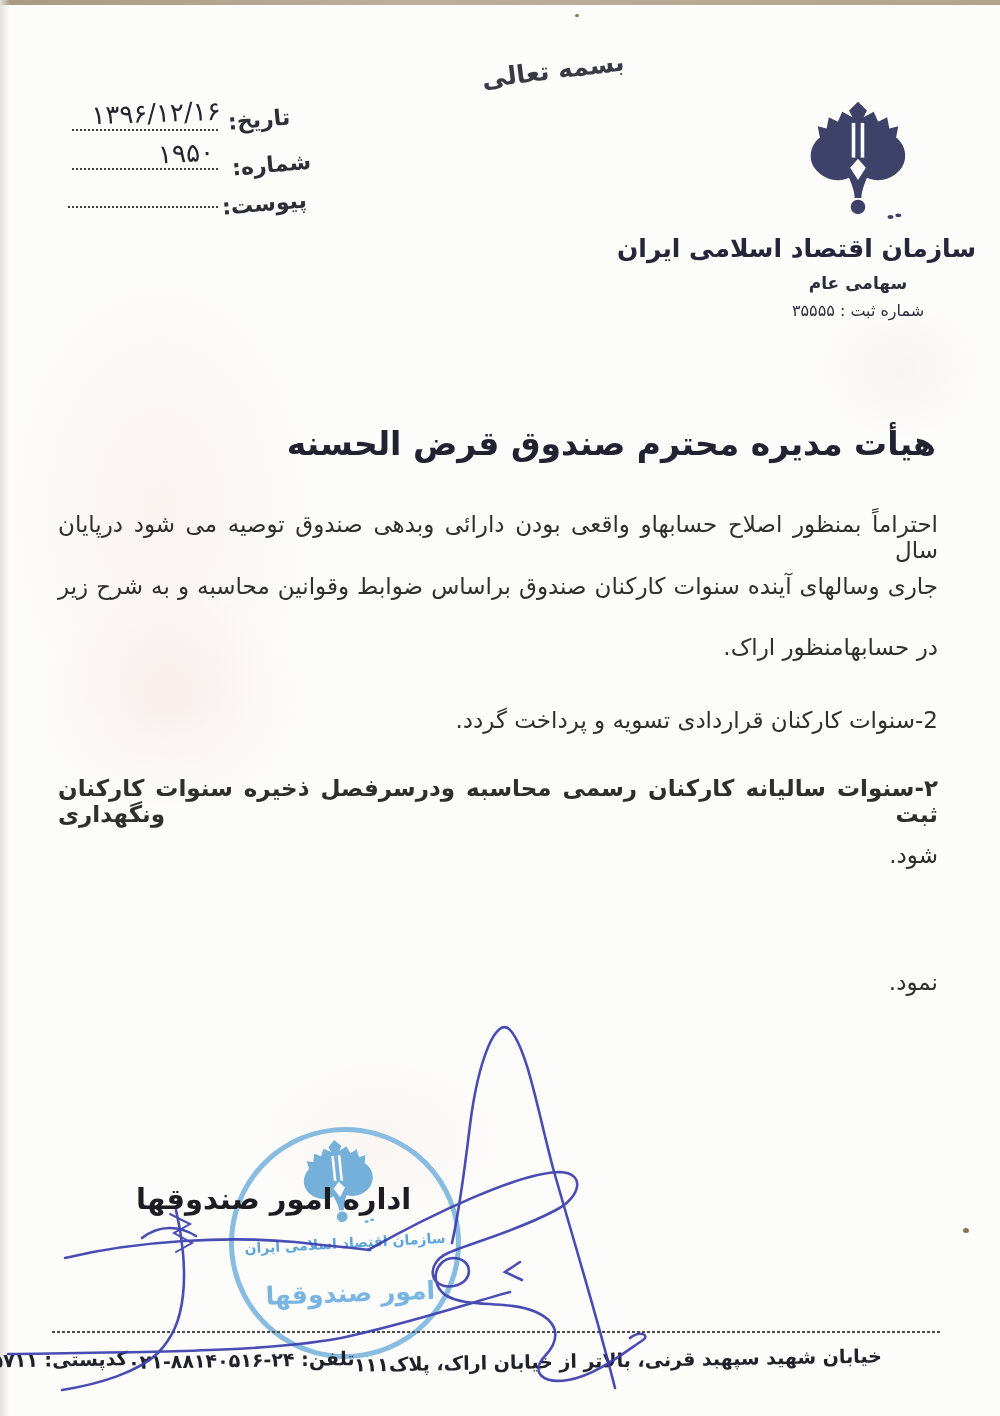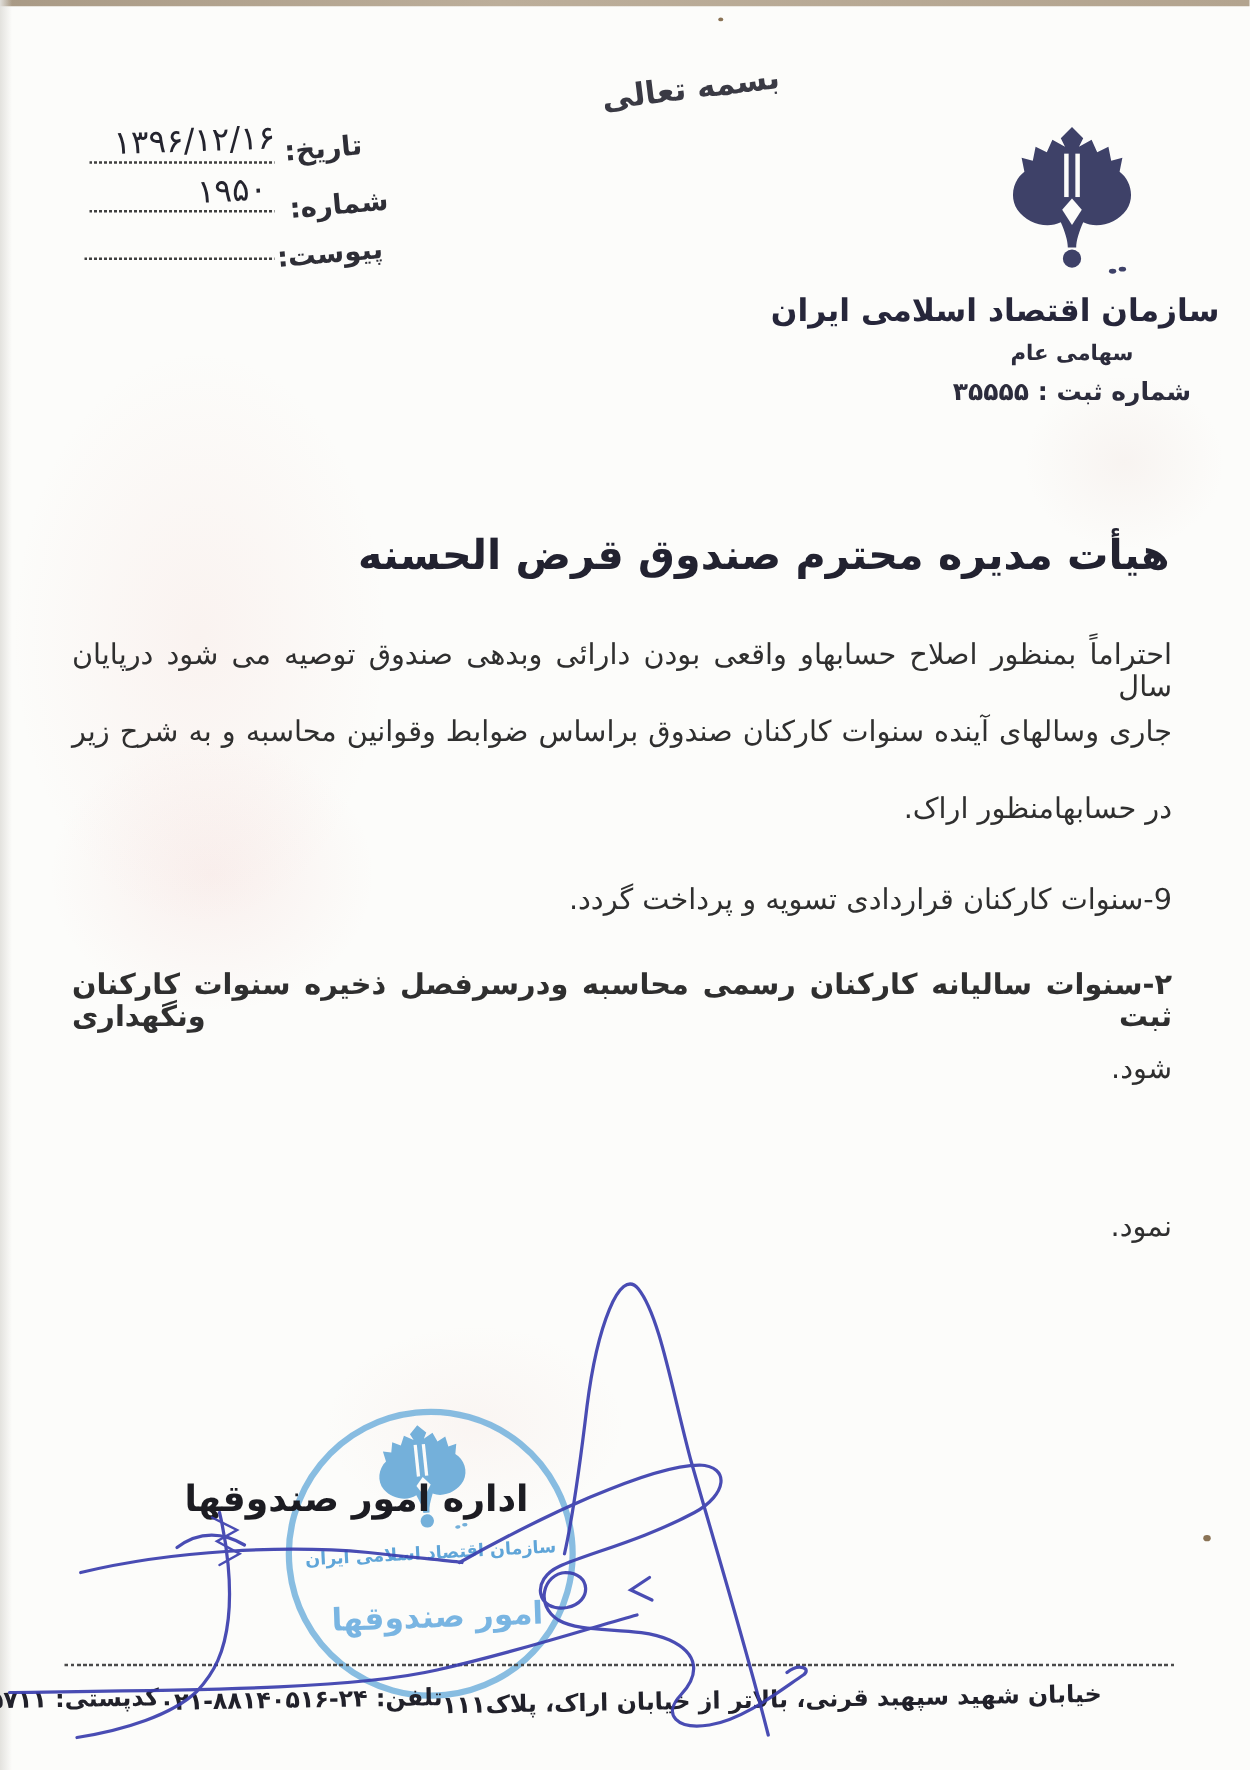--- a/index.html
+++ b/index.html
@@ -39,40 +39,40 @@
   .line-attach{top:206px;width:152px;left:68px;}
   .meta-value{position:absolute;font-size:26px;color:#24242e;letter-spacing:1px;direction:rtl;}
   .val-date{left:88px;top:98px;width:136px;text-align:center;transform:rotate(-2deg);}
   .val-number{left:148px;top:138px;width:76px;text-align:center;transform:rotate(-3deg);}
 
   
   .letterhead{position:absolute;left:740px;top:98px;width:236px;text-align:center;}
   .org-emblem{display:block;margin:0 auto;color:var(--navy);}
   .org-name{margin-top:10px;font-size:25px;font-weight:bold;color:#26263a;white-space:nowrap;}
   .org-type{margin-top:10px;font-size:17px;font-weight:bold;color:#2c2c3c;}
-  .org-reg{margin-top:8px;font-size:20px;font-weight:bold;color:#2c2c3c;}
+  .org-reg{margin-top:8px;font-size:16px;font-weight:normal;color:#2c2c3c;}
 
   
   .heading{position:absolute;right:64px;top:424px;font-size:33px;font-weight:bold;color:#222230;white-space:nowrap;margin-left:16px;}
   .bline{position:absolute;right:62px;left:58px;font-size:23px;color:var(--text);text-align:right;white-space:nowrap;}
   .bline.just{white-space:normal;text-align:justify;text-align-last:justify;}
   .t1{top:511px;} .t2{top:573px;} .t3{top:634px;}
   .t4{top:707px;} .t5{top:775px;font-weight:bold;} .t6{top:842px;}
   .t7{top:904px;} .t8{top:969px;}
 
   
   .stamp{position:absolute;left:229px;top:1127px;width:232px;height:232px;transform:rotate(-6deg);}
   .stamp-ring{position:absolute;inset:0;border:5px solid rgba(106,172,219,.8);border-radius:50%;}
   .stamp-emblem{position:absolute;left:75px;top:10px;color:var(--stamp-blue);opacity:.92;}
   .stamp-org{position:absolute;left:8px;top:108px;width:216px;text-align:center;
     font-size:14px;font-weight:bold;color:#5fa5d8;transform:rotate(3deg);white-space:nowrap;}
   .stamp-dept{position:absolute;left:22px;top:152px;width:188px;text-align:center;
     font-size:25px;font-weight:bold;color:#79b5e2;transform:rotate(4deg);white-space:nowrap;}
   .overprint{position:absolute;left:136px;top:1182px;font-size:29px;font-weight:bold;
-    color:#1c1c22;letter-spacing:1px;white-space:nowrap;z-index:3;margin-left:12px;}
+    color:#1c1c22;letter-spacing:1px;white-space:nowrap;z-index:3;}
 
   .sig-svg{position:absolute;left:0;top:1000px;z-index:4;pointer-events:none;}
 
   
   .footer-rule{position:absolute;left:52px;right:58px;top:1331px;height:2px;
     background:repeating-linear-gradient(90deg,#4a4a4a 0 3px,transparent 3px 5px);}
   .footer{position:absolute;right:118px;left:72px;top:1349px;display:flex;
     justify-content:space-between;align-items:flex-start;direction:rtl;
     font-size:19px;font-weight:bold;color:#21212a;}
   .footer span{white-space:nowrap;transform:rotate(-1deg);}
@@ -118,21 +118,21 @@
     <div class="org-name">سازمان اقتصاد اسلامی ایران</div>
     <div class="org-type">سهامی عام</div>
     <div class="org-reg">شماره ثبت : ۳۵۵۵۵</div>
   </div>
 
   <div class="heading">هیأت مدیره محترم صندوق قرض الحسنه</div>
 
   <div class="bline just t1">احتراماً بمنظور اصلاح حسابهاو واقعی بودن دارائی وبدهی صندوق توصیه می شود درپایان سال</div>
   <div class="bline just t2">جاری وسالهای آینده سنوات کارکنان صندوق براساس ضوابط وقوانین محاسبه و به شرح زیر</div>
   <div class="bline t3">در حسابهامنظور اراک.</div>
-  <div class="bline t4">9-سنوات کارکنان قراردادی تسویه و پرداخت گردد.</div>
+  <div class="bline t4">2-سنوات کارکنان قراردادی تسویه و پرداخت گردد.</div>
   <div class="bline just t5">۲-سنوات سالیانه کارکنان رسمی محاسبه ودرسرفصل ذخیره سنوات کارکنان ثبت ونگهداری</div>
   <div class="bline t6">شود.</div>
   <div class="bline t8">نمود.</div>
 
   <div class="stamp">
     <div class="stamp-ring"></div>
     <svg class="stamp-emblem" width="82" height="92" viewBox="0 0 100 112">
       <use href="#emblem" width="100" height="112"></use>
     </svg>
     <div class="stamp-org">سازمان اقتصاد اسلامی ایران</div>

